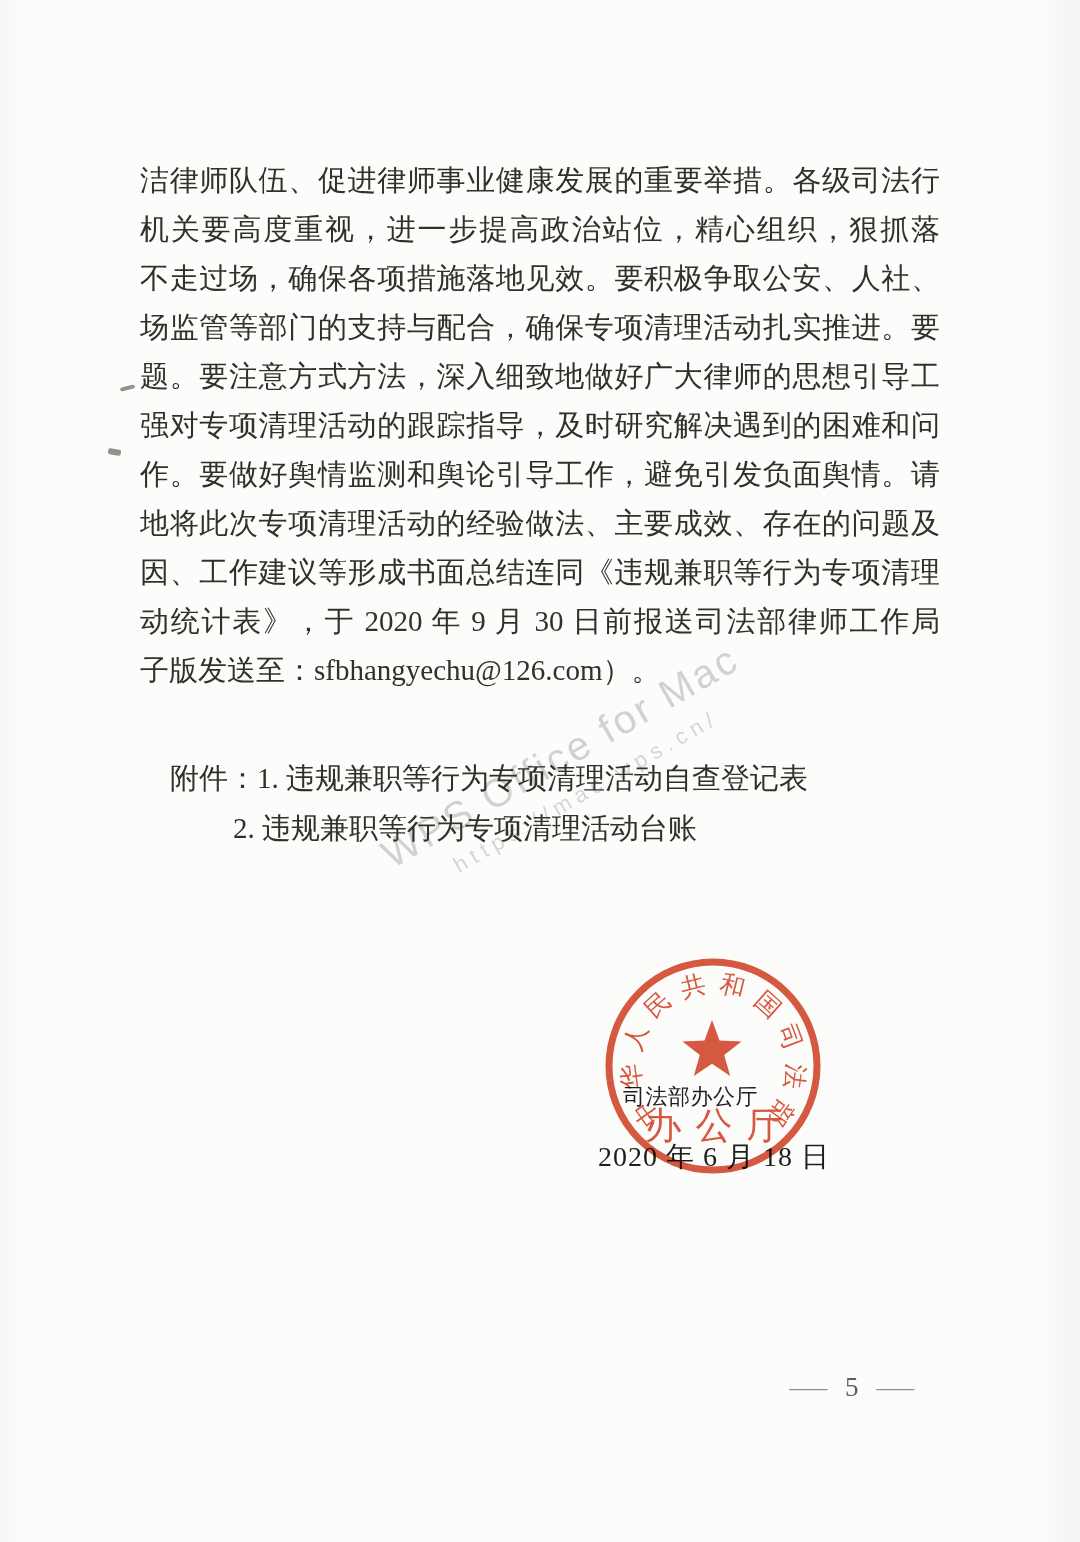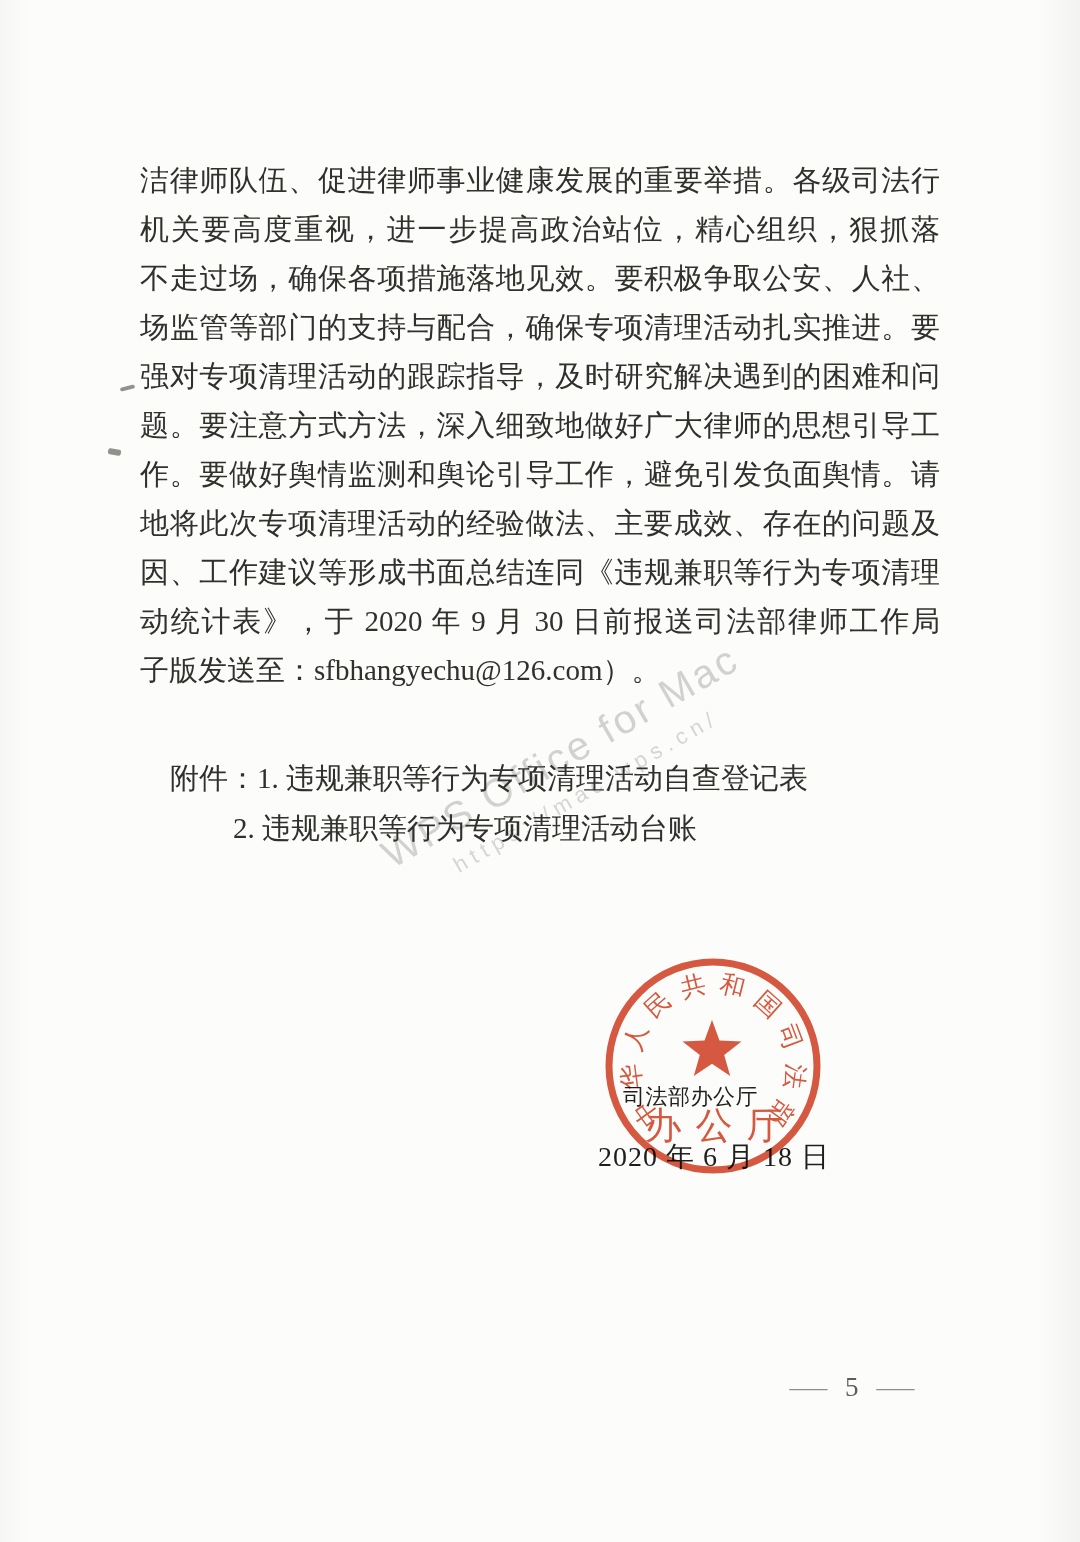--- a/index.html
+++ b/index.html
@@ -134,22 +134,22 @@
 </head>
 <body>
 
 <div class="page">
 
   <section class="body-text">
     <div class="bline">洁律师队伍、促进律师事业健康发展的重要举措。各级司法行政</div>
     <div class="bline">机关要高度重视，进一步提高政治站位，精心组织，狠抓落实，</div>
     <div class="bline">不走过场，确保各项措施落地见效。要积极争取公安、人社、市</div>
     <div class="bline">场监管等部门的支持与配合，确保专项清理活动扎实推进。要加</div>
+    <div class="bline">题。要注意方式方法，深入细致地做好广大律师的思想引导工</div>
     <div class="bline">强对专项清理活动的跟踪指导，及时研究解决遇到的困难和问</div>
-    <div class="bline">题。要注意方式方法，深入细致地做好广大律师的思想引导工</div>
     <div class="bline">作。要做好舆情监测和舆论引导工作，避免引发负面舆情。请各</div>
     <div class="bline">地将此次专项清理活动的经验做法、主要成效、存在的问题及原</div>
     <div class="bline">因、工作建议等形成书面总结连同《违规兼职等行为专项清理活</div>
     <div class="bline">动统计表》，于 2020 年 9 月 30 日前报送司法部律师工作局（电</div>
     <div class="bline short">子版发送至：sfbhangyechu@126.com）。</div>
   </section>
 
   <section class="attachments">
     <div class="att-row"><span class="att-label">附件：</span><span>1. 违规兼职等行为专项清理活动自查登记表</span></div>
     <div class="att-row att-indent">2. 违规兼职等行为专项清理活动台账</div>

